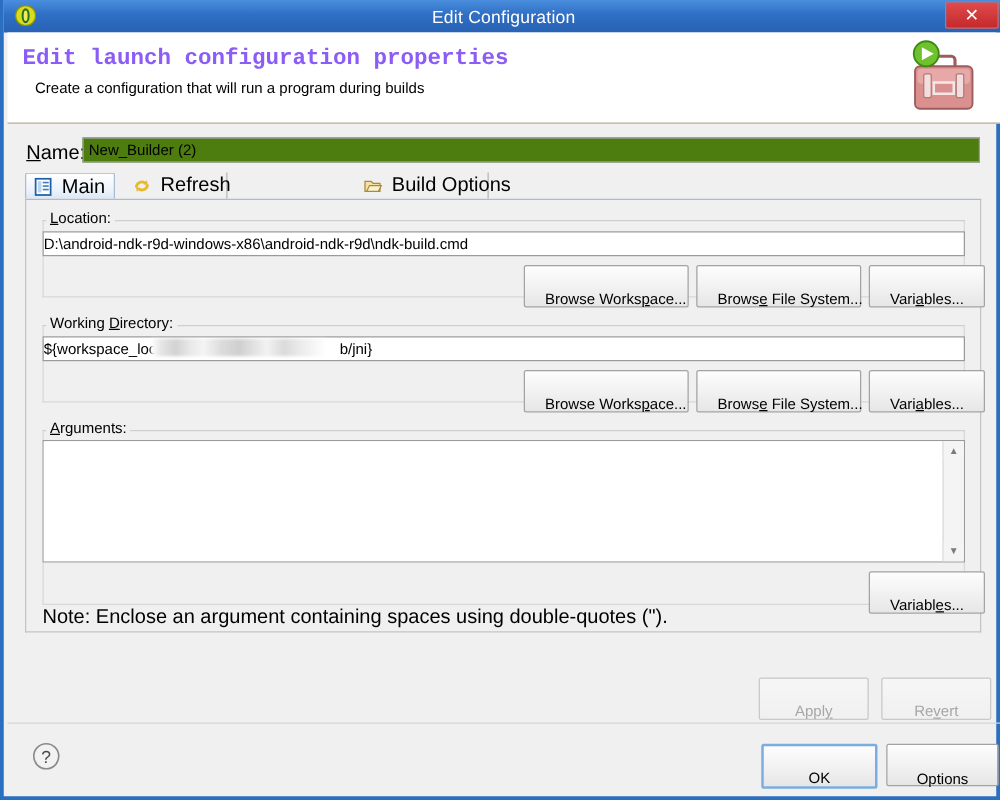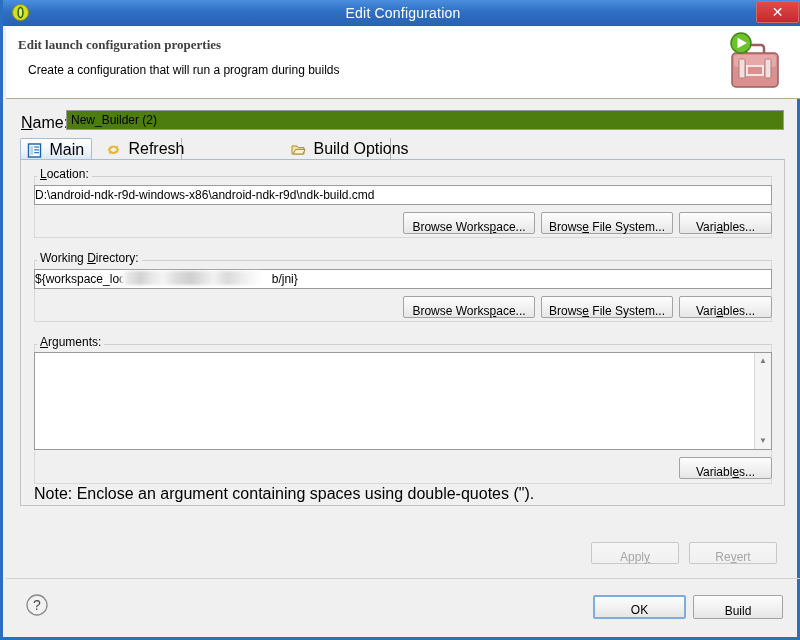--- a/index.html
+++ b/index.html
@@ -76,24 +76,24 @@
     width: 794px;
     height: 73px;
     background: #ffffff;
     border-bottom: 1px solid #b8a98e;
     box-sizing: border-box;
     overflow: hidden;
   }
   .header-title {
     position: absolute;
     left: 12px; top: 11px;
-    font-size: 13px;
+    font-size: 18px;
     font-weight: bold;
-    color: #404040;
-    font-family: Liberation Serif, serif;
+    color: #8b5cf6;
+    font-family: Liberation Mono, monospace;
   }
   .header-subtitle {
     position: absolute;
     left: 22px; top: 37px;
     font-size: 12px;
     color: #000000;
     font-family: "Liberation Sans", sans-serif;
   }
   .header-img {
     position: absolute;
@@ -207,21 +207,22 @@
     background: linear-gradient(to bottom, #fdfdfd 0%, #f2f2f2 50%, #e6e6e6 100%);
     border: 1px solid #a3a3a3;
     border-radius: 2px;
     font-family: "Liberation Sans", sans-serif;
     font-size: 12px;
     color: #000;
     cursor: pointer;
     text-align: center;
     line-height: 20px;
     white-space: nowrap;
-    padding: 4px;
+    padding: 16px;
+    margin-left: 16px;
   }
   .btn.disabled {
     color: #a6a6a6;
     border-color: #c8c8c8;
     background: linear-gradient(to bottom, #f6f6f6 0%, #f0f0f0 100%);
     cursor: default;
   }
   .btn.default {
     border: 2px solid #7aaee0;
     line-height: 18px;
@@ -439,15 +440,15 @@
   <div class="footer-sep"></div>
 
   <span class="help-icon">
     <svg width="24" height="24" viewBox="0 0 24 24">
       <circle cx="12" cy="12" r="10" fill="#f2f2f2" stroke="#8a8a8a" stroke-width="1.3"></circle>
       <text x="12" y="17" text-anchor="middle" font-family="Liberation Sans, sans-serif" font-size="14" fill="#4a4a4a">?</text>
     </svg>
   </span>
 
   <button class="btn default" style="left:590px; top:595px; width:93px; height:24px;">OK</button>
-  <button class="btn" style="left:690px; top:595px; width:90px; height:24px; line-height:22px;">Build</button>
+  <button class="btn" style="left:690px; top:595px; width:90px; height:24px; line-height:22px;">Options</button>
 
 </div>
 
 </body></html>

